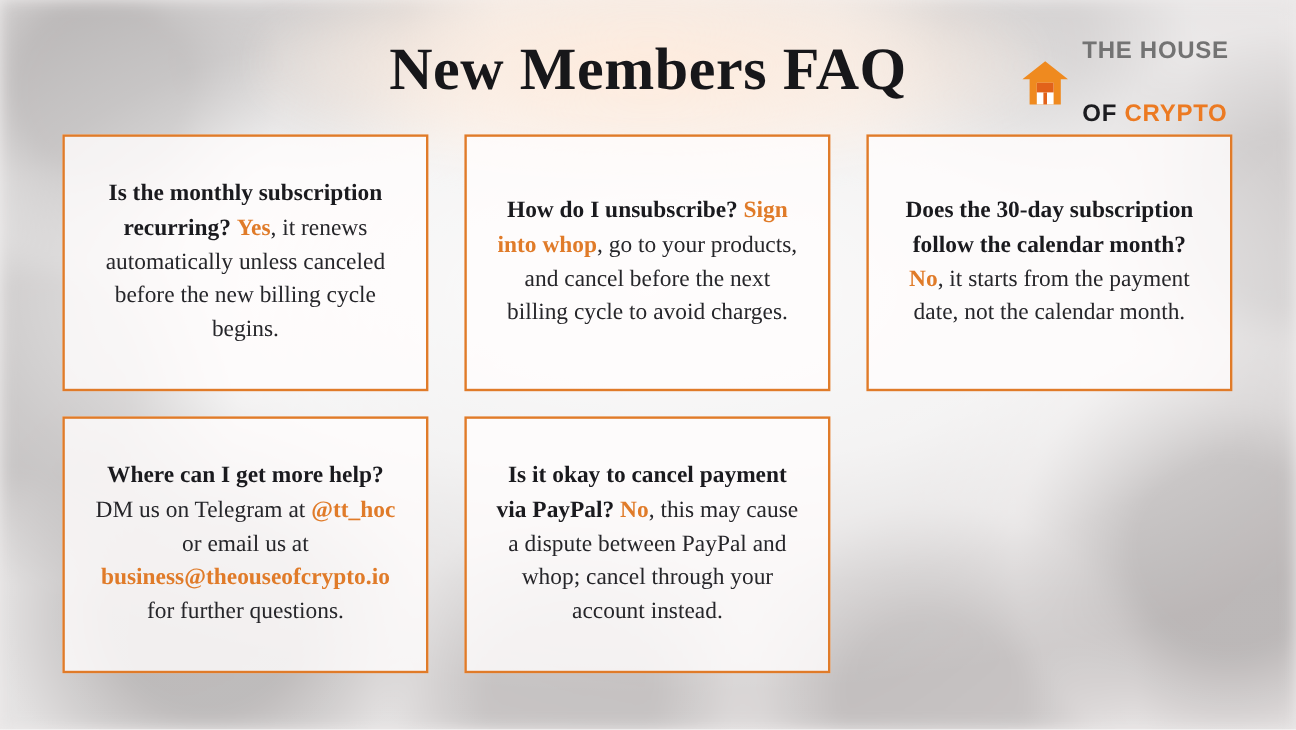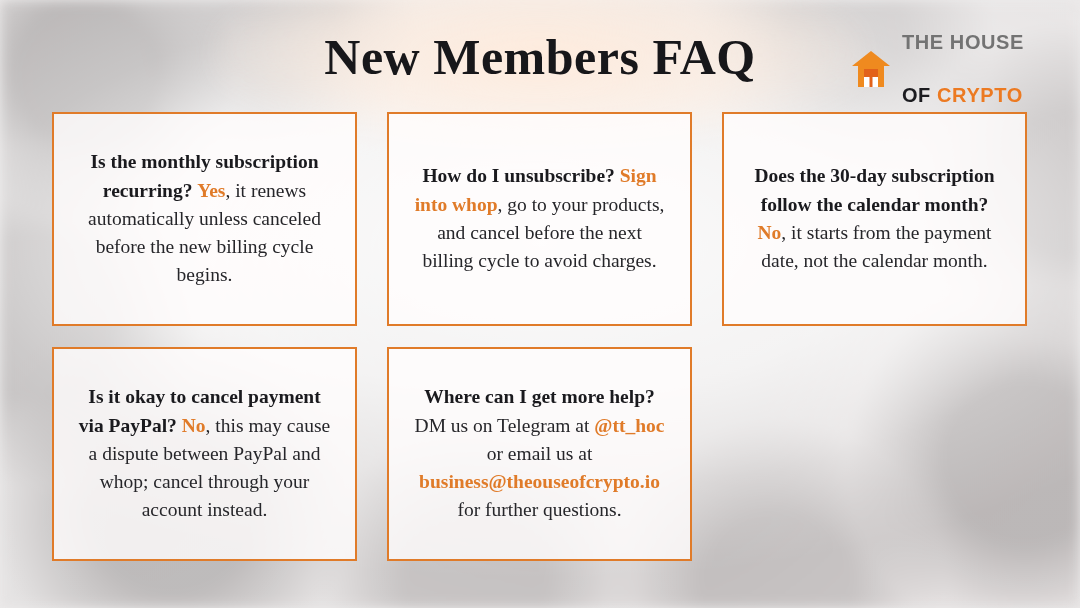--- a/index.html
+++ b/index.html
@@ -166,22 +166,22 @@
       <div class="card">
         <p><span class="q">How do I unsubscribe?</span> <span class="hl">Sign into whop</span><span>, go to your products, and cancel before the next billing cycle to avoid charges.</span></p>
       </div>
 
       <div class="card">
         <p><span class="q">Does the 30-day subscription follow the calendar month?</span> <span class="hl">No</span><span>, it starts from the payment date, not the calendar month.</span></p>
       </div>
 
 
       <div class="card">
-        <p><span class="q">Is it okay to cancel payment via PayPal?</span> <span class="hl">No</span><span>, this may cause a dispute between PayPal and whop; cancel through your account instead.</span></p>
+        <p><span class="q">Where can I get more help? </span><span>DM us on Telegram at </span><span class="hl">@tt_hoc</span><span> or email us at </span><span class="hl-mail">business@theouseofcrypto.io</span><span> for further questions.</span></p>
       </div>
 
       <div class="card">
-        <p><span class="q">Where can I get more help? </span><span>DM us on Telegram at </span><span class="hl">@tt_hoc</span><span> or email us at </span><span class="hl-mail">business@theouseofcrypto.io</span><span> for further questions.</span></p>
+        <p><span class="q">Is it okay to cancel payment via PayPal?</span> <span class="hl">No</span><span>, this may cause a dispute between PayPal and whop; cancel through your account instead.</span></p>
       </div>
 
     </div>
   </div>
 </div>
 
 </body></html>

